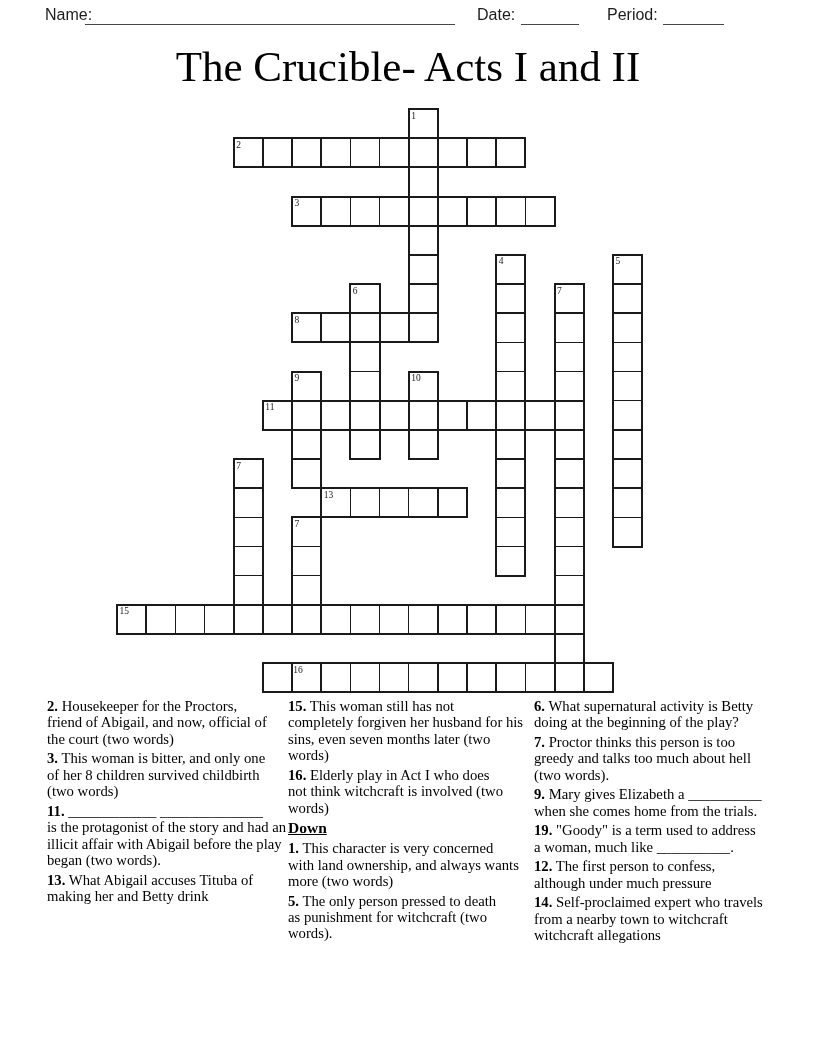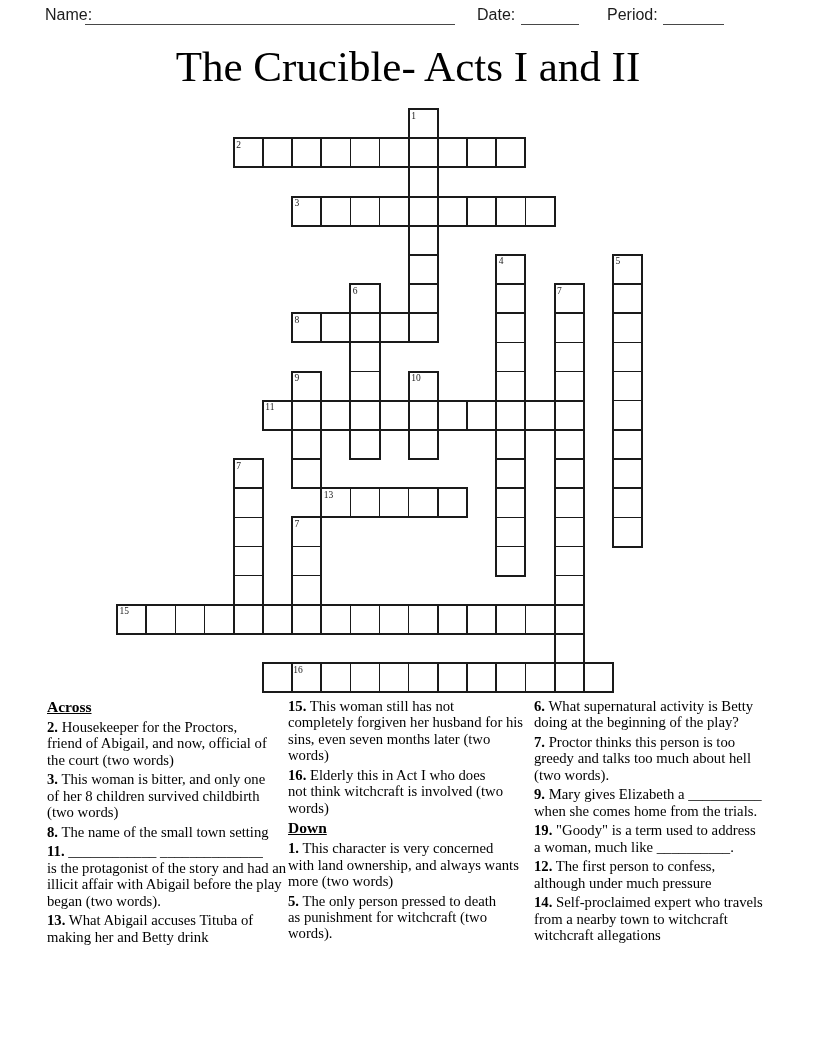--- a/index.html
+++ b/index.html
@@ -373,41 +373,39 @@
     <div class="cell" style="left: 408.7px; top: 663.23px; width: 29.17px; height: 29.17px;"></div>
     <div class="cell" style="left: 437.87px; top: 663.23px; width: 29.17px; height: 29.17px;"></div>
     <div class="cell" style="left: 467.04px; top: 663.23px; width: 29.17px; height: 29.17px;"></div>
     <div class="cell" style="left: 496.21px; top: 663.23px; width: 29.17px; height: 29.17px;"></div>
     <div class="cell" style="left: 525.38px; top: 663.23px; width: 29.17px; height: 29.17px;"></div>
     <div class="cell" style="left: 583.72px; top: 663.23px; width: 29.17px; height: 29.17px;"></div>
   </div>
 
 <div id="clues">
     <div class="clue-col" style="left: 47px; width: 242px;">
-      <div class="clue-heading">Across</div>
       <div class="clue"><span class="cnum">2.</span><span class="ctext"> Housekeeper for the Proctors,
 friend of Abigail, and now, official of
 the court (two words)</span></div>
       <div class="clue"><span class="cnum">3.</span><span class="ctext"> This woman is bitter, and only one
 of her 8 children survived childbirth
 (two words)</span></div>
-      <div class="clue"><span class="cnum">8.</span><span class="ctext"> The name of the small town setting</span></div>
       <div class="clue"><span class="cnum">11.</span><span class="ctext"> ____________ ______________
 is the protagonist of the story and had an
 illicit affair with Abigail before the play
 began (two words).</span></div>
       <div class="clue"><span class="cnum">13.</span><span class="ctext"> What Abigail accuses Tituba of
 making her and Betty drink</span></div>
     </div>
     <div class="clue-col" style="left: 288px; width: 248px;">
       <div class="clue"><span class="cnum">15.</span><span class="ctext"> This woman still has not
 completely forgiven her husband for his
 sins, even seven months later (two
 words)</span></div>
-      <div class="clue"><span class="cnum">16.</span><span class="ctext"> Elderly this in Act I who does
+      <div class="clue"><span class="cnum">16.</span><span class="ctext"> Elderly play in Act I who does
 not think witchcraft is involved (two
 words)</span></div>
       <div class="clue-heading">Down</div>
       <div class="clue"><span class="cnum">1.</span><span class="ctext"> This character is very concerned
 with land ownership, and always wants
 more (two words)</span></div>
       <div class="clue"><span class="cnum">5.</span><span class="ctext"> The only person pressed to death
 as punishment for witchcraft (two
 words).</span></div>
     </div>

